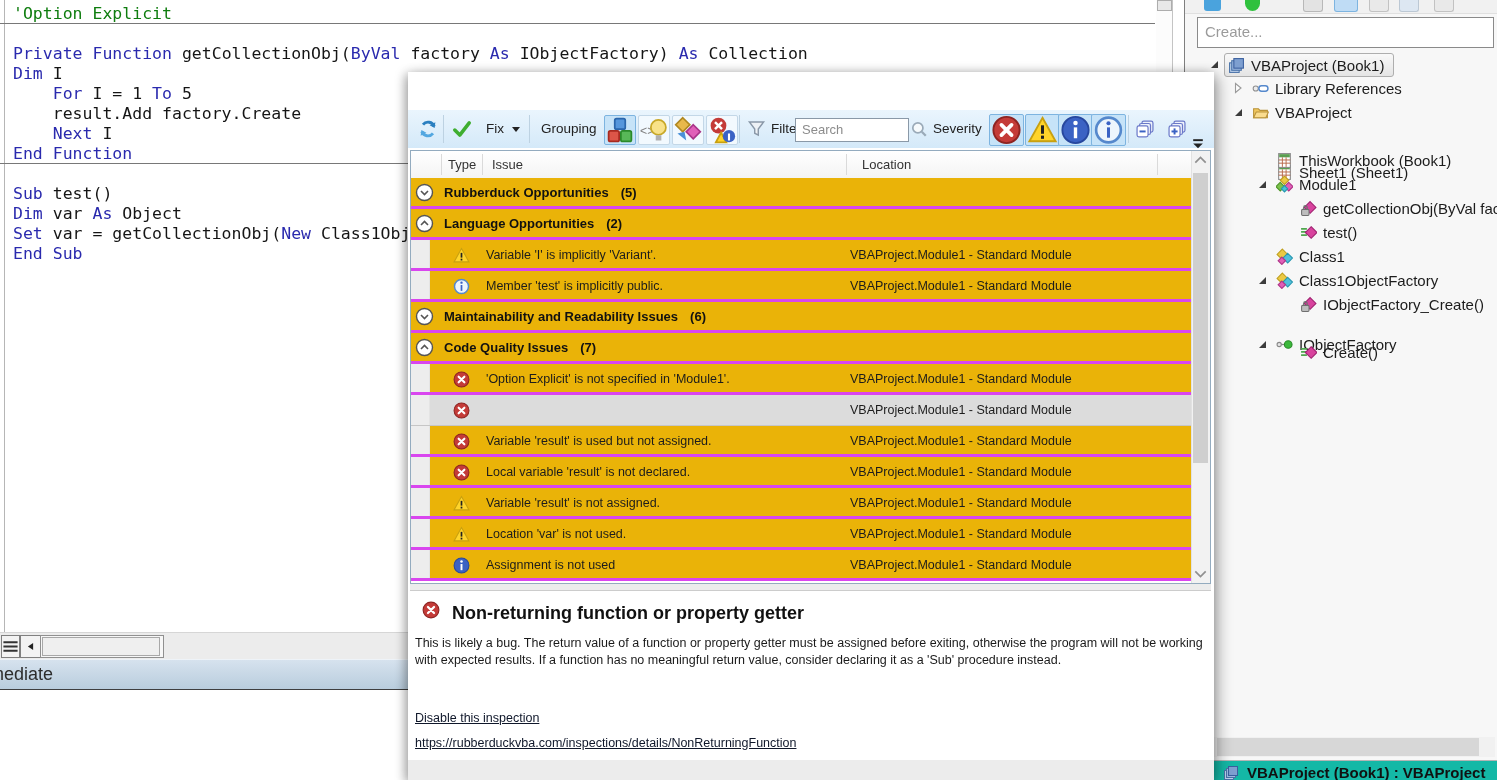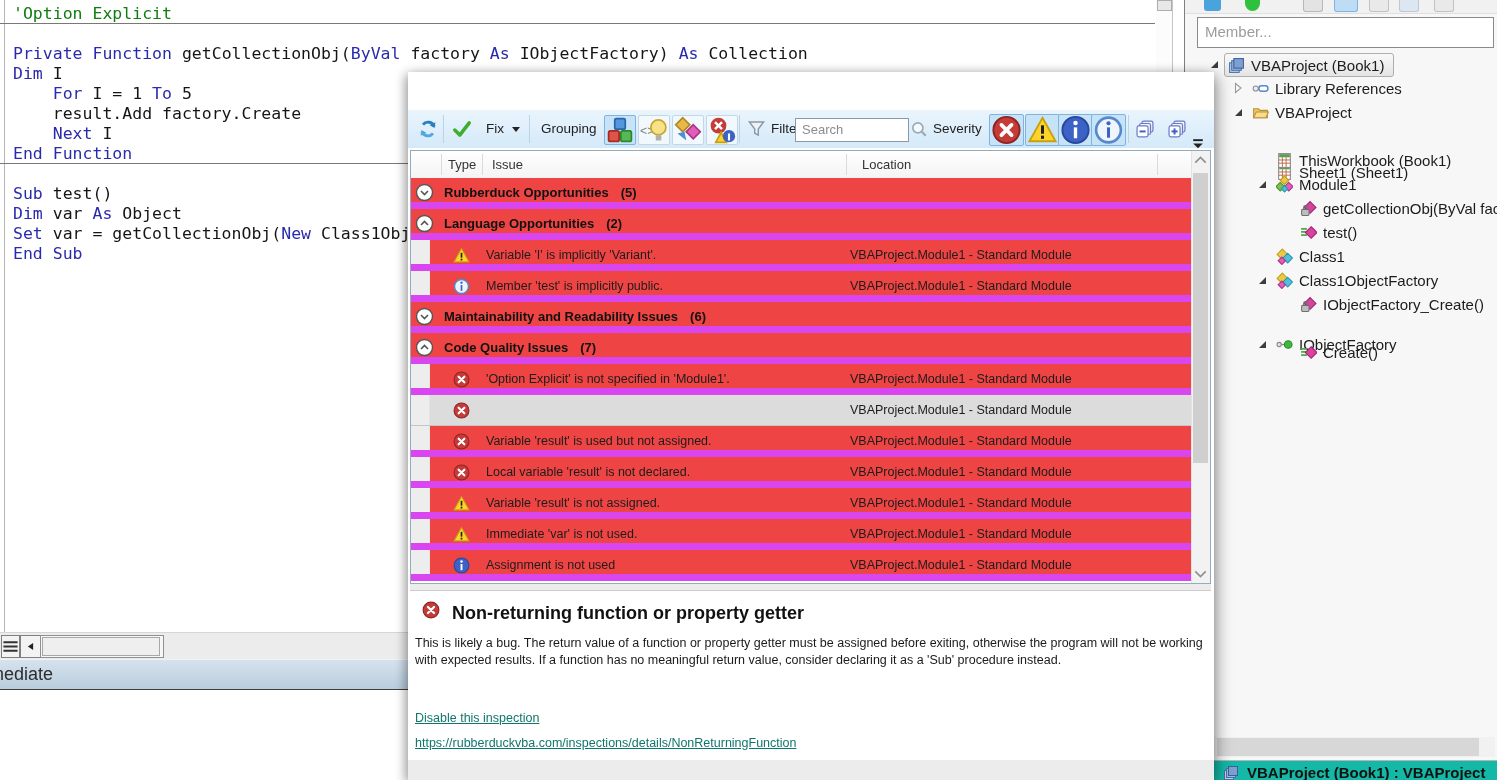--- a/index.html
+++ b/index.html
@@ -78,39 +78,39 @@
   .search-box{position:absolute;left:387px;top:8px;width:112px;height:22px;background:#fff;border:1px solid #8a99a8;}
   .search-box .ph{position:absolute;left:6px;top:3px;font-size:13px;color:#8c8c8c;}
   .dlg-overflow{position:absolute;left:784px;top:66px;width:12px;height:12px;}
 
   .grid{position:absolute;left:2px;top:78px;width:801px;height:434px;border:1px solid #93abbf;background:#fff;box-sizing:border-box;}
   .grid-header{position:absolute;left:0;top:0;width:100%;height:27px;
                background:linear-gradient(#ffffff,#f4f4f4);border-bottom:1px solid #cfcfcf;}
   .gh-label{position:absolute;top:6px;font-size:13px;color:#333;}
   .gh-line{position:absolute;top:3px;width:1px;height:21px;background:#dadada;}
   #grid-rows{position:absolute;left:0;top:27px;width:781px;}
-  .g-row{position:relative;height:31px;border-bottom:7px solid #d946ef;background:#ef4444;box-sizing:border-box;}
+  .g-row{position:relative;height:31px;border-bottom:3px solid #d946ef;background:#eab308;box-sizing:border-box;}
   .g-row .chev{position:absolute;left:4px;top:5px;width:19px;height:19px;}
   .g-row .glabel{position:absolute;left:33px;top:7px;font-weight:bold;font-size:13px;color:#111;}
   .g-row .gcount{margin-left:12px;}
   .g-row .gutter{position:absolute;left:0;top:0;width:18px;height:100%;background:#ededed;border-right:1px solid #e4e4e4;}
   .g-row .sev{position:absolute;left:42px;top:7px;width:17px;height:17px;}
   .g-row .issue{position:absolute;left:75px;top:8px;font-size:12.5px;color:#1c1c1c;white-space:nowrap;}
   .g-row .loc{position:absolute;left:439px;top:8px;font-size:12.5px;color:#1c1c1c;white-space:nowrap;}
   .g-row.selected{background:linear-gradient(to right,#ededed 18px,#dcdcdc 18px);border-bottom:1px solid #c6c6c6;}
   .grid-vscroll{position:absolute;right:0;top:0;width:18px;height:432px;background:#f2f2f2;border-left:1px solid #e2e2e2;}
   .gv-btn{position:absolute;left:2px;width:13px;height:10px;}
   .gv-thumb{position:absolute;left:1px;top:22px;width:15px;height:290px;background:#cfcfcf;}
 
   .dlg-gap{position:absolute;left:2px;top:512px;width:801px;height:6px;background:#ececec;}
   .details{position:absolute;left:2px;top:518px;width:801px;height:170px;background:#fff;border-top:1px solid #cccccc;box-sizing:border-box;}
   .det-icon{position:absolute;left:12px;top:10px;width:18px;height:18px;}
   .det-title{position:absolute;left:42px;top:12px;font-weight:bold;font-size:18px;color:#111;}
   .det-desc{position:absolute;left:5px;top:44px;width:795px;font-size:12.5px;color:#1a1a1a;line-height:17px;}
-  .det-link{position:absolute;left:5px;font-size:12.5px;color:#0f766e;text-decoration:underline;cursor:pointer;}
+  .det-link{position:absolute;left:5px;font-size:12.5px;color:#0f172a;text-decoration:underline;cursor:pointer;}
   .dlg-bottom{position:absolute;left:0;top:688px;width:100%;height:20px;background:#ececec;}
 
   svg{display:block;width:100%;height:100%;}
 </style>
 </head>
 <body>
 
 <div class="screen">
 
   <div class="editor">
@@ -146,21 +146,21 @@
     <div class="rp-toolbar">
       <div class="frag" style="left:19px;width:17px;background:#4aa3dd;"></div>
       <div class="frag" style="left:60px;width:15px;background:#2fc13d;border-radius:0 0 8px 8px;"></div>
       <div class="frag" style="left:118px;width:18px;background:#e3e3e3;border:1px solid #b8b8b8;border-top:none;"></div>
       <div class="frag" style="left:149px;width:22px;background:#bfdcf5;border:1px solid #7db4e0;border-top:none;"></div>
       <div class="frag" style="left:184px;width:18px;background:#e9e9e9;border:1px solid #c2c2c2;border-top:none;"></div>
       <div class="frag" style="left:214px;width:18px;background:#dde7f2;border:1px solid #bcc8d4;border-top:none;"></div>
       <div class="frag" style="left:249px;width:18px;background:#e9e9e9;border:1px solid #c2c2c2;border-top:none;"></div>
     </div>
     <div class="rp-search">
-      <span class="ph">Member...</span>
+      <span class="ph">Create...</span>
     </div>
     <div id="tree">
         <div class="tree-row" style="top: 0px;">
           <span class="tree-exp" style="left: 22px;">
             <svg viewBox="0 0 14 14">
               <path d="M11 4 11 11 4 11Z" fill="#3c3c3c"></path>
             </svg>
           </span>
           <span class="row-content sel" style="left: 43px;">
             <span class="t-ico">
@@ -604,21 +604,21 @@
           </div>
           <div class="g-row item">
             <div class="gutter"></div>
             <span class="sev">
               <svg viewBox="0 0 16 16">
                 <path d="M8 1.5 15 14 1 14Z" fill="#ffd42a" stroke="#c8a010"></path>
                 <rect x="7.2" y="5.5" width="1.6" height="4.5" fill="#222"></rect>
                 <rect x="7.2" y="11" width="1.6" height="1.7" fill="#222"></rect>
               </svg>
             </span>
-            <span class="issue">Immediate 'var' is not used.</span>
+            <span class="issue">Location 'var' is not used.</span>
             <span class="loc">VBAProject.Module1 - Standard Module</span>
           </div>
           <div class="g-row item">
             <div class="gutter"></div>
             <span class="sev">
               <svg viewBox="0 0 16 16">
                 <circle cx="8" cy="8" r="7" fill="#3b62c4" stroke="#27479e"></circle>
                 <rect x="7.1" y="6.6" width="1.8" height="5.8" fill="#fff"></rect>
                 <circle cx="8" cy="4.3" r="1.2" fill="#fff"></circle>
               </svg>

